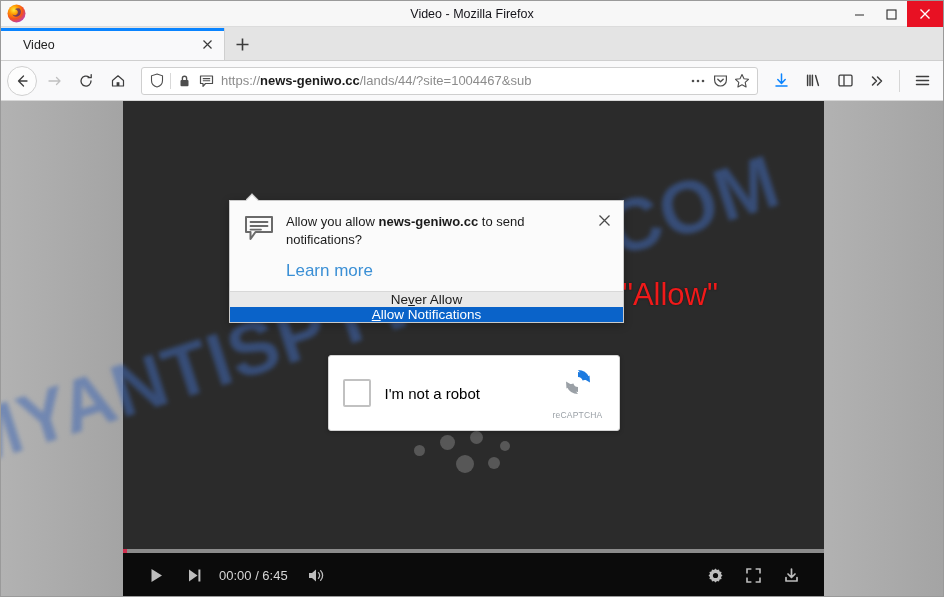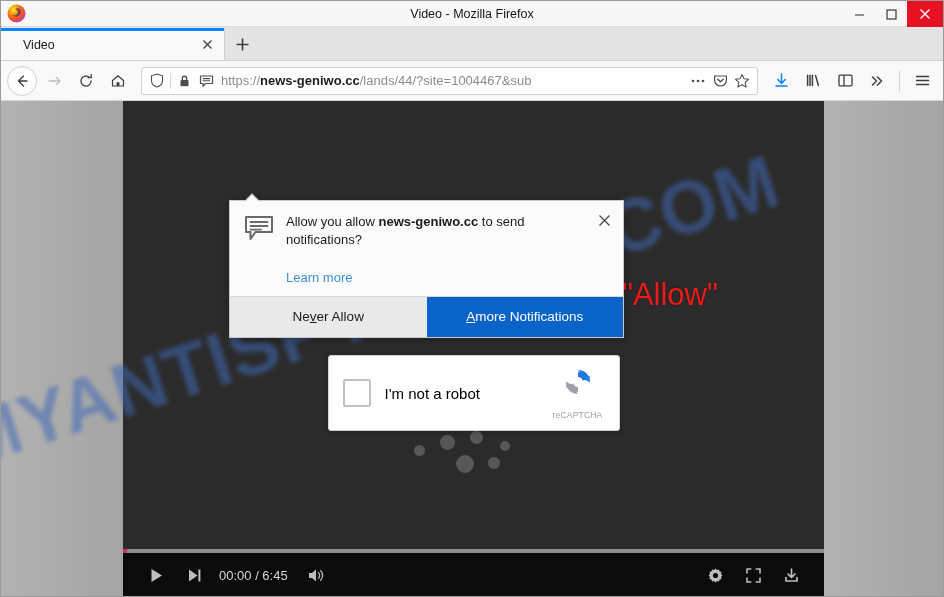--- a/index.html
+++ b/index.html
@@ -307,31 +307,31 @@
   .dh-body { padding: 12px 14px 10px 14px; display: flex; gap: 12px; position: relative; }
   .dh-icon { width: 30px; flex: none; padding-top: 2px; color: #6a6a6a; }
   .dh-main { flex: 1; padding-right: 14px; }
   .dh-text {
     font-size: 13px; color: #1b1b1b; line-height: 1.42;
     font-family: "Liberation Sans", sans-serif;
   }
   .dh-text b { font-weight: 700; }
   .dh-learn {
     display: inline-block;
-    margin-top: 20px;
-    font-size: 13px; color: #3a8fd5;
+    margin-top: 11px;
+    font-size: 17px; color: #3a8fd5;
     font-family: "Liberation Sans", sans-serif;
   }
   .dh-close {
     position: absolute; right: 10px; top: 10px;
     width: 18px; height: 18px;
     display: flex; align-items: center; justify-content: center;
     color: #4a4a4a;
   }
-  .dh-actions { display: flex; border-top: 1px solid #d8d8d8; }
+  .dh-actions { display: flex; border-top: 1px solid #d8d8d8; flex-direction: column; }
   .dh-btn {
     flex: 1; height: 40px;
     display: flex; align-items: center; justify-content: center;
     font-size: 13.5px;
     font-family: "Liberation Sans", sans-serif;
   }
   .dh-btn.secondary { background: #e9e9e9; color: #1b1b1b; }
   .dh-btn.primary { background: #0a63c9; color: #ffffff; }
   .ak { text-decoration: underline; }
 </style>
@@ -599,19 +599,19 @@
         </span>
       </div>
       <div class="dh-actions">
         <div class="dh-btn secondary">
             <span>Ne</span>
             <span class="ak">v</span>
             <span>er Allow</span>
           </div>
         <div class="dh-btn primary">
             <span class="ak">A</span>
-            <span>more Notifications</span>
+            <span>llow Notifications</span>
           </div>
       </div>
     </div>
 
   </div>
 </div>
 
 </body></html>

